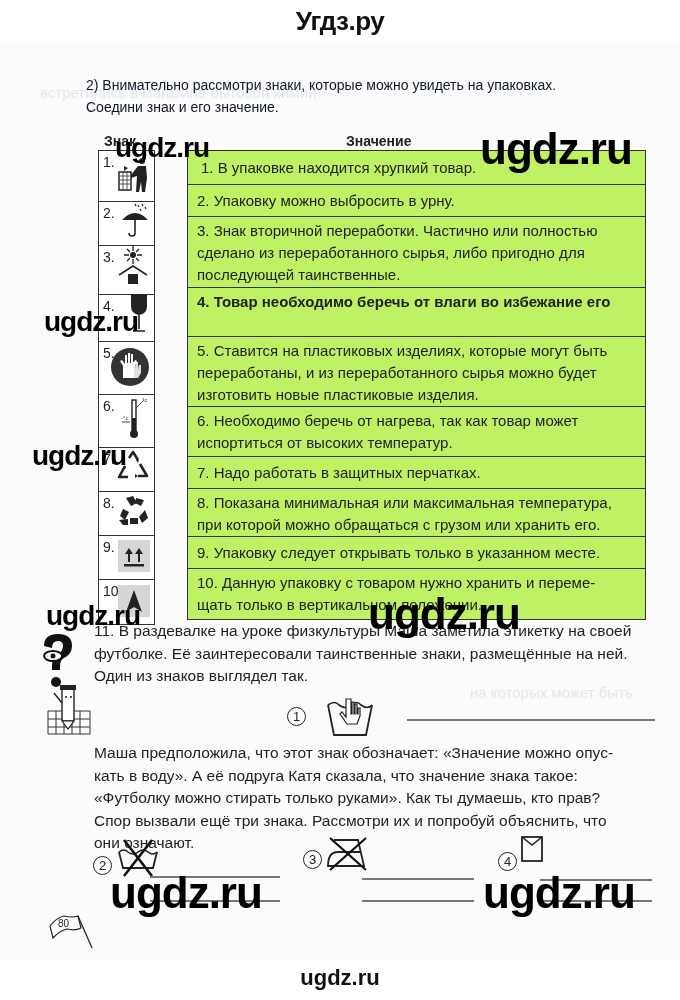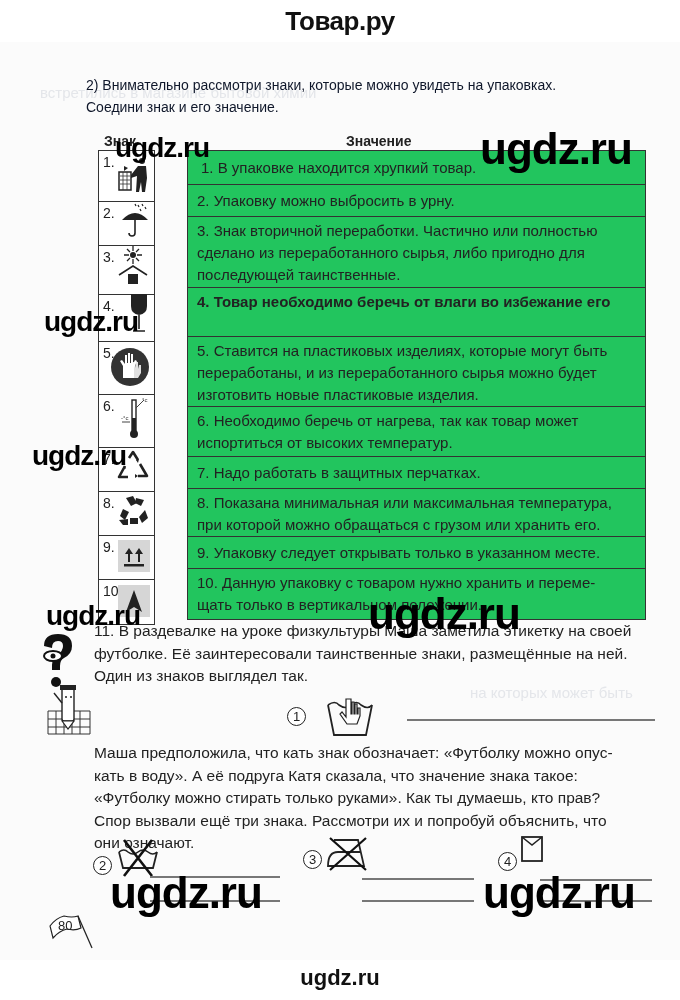--- a/index.html
+++ b/index.html
@@ -15,42 +15,42 @@
   .task-intro { position: absolute; left: 86px; top: 74px; width: 570px; font-size: 14px; line-height: 22px; color: #0f172a; }
 
   .col-head { position: absolute; top: 133px; font-size: 14px; font-weight: bold; color: #222; }
 
   .sign-col { position: absolute; left: 98px; top: 150px; width: 57px; border: 1.5px solid #333; background: #fff; }
   .sign-cell { position: relative; border-bottom: 1.5px solid #333; }
   .sign-cell:last-child { border-bottom: none; }
   .sign-num { position: absolute; left: 4px; top: 3px; font-size: 14px; color: #222; }
   .sign-icon { position: absolute; right: 4px; bottom: 3px; }
 
-  .meaning-col { position: absolute; left: 187px; top: 150px; width: 459px; border: 1.5px solid #333; background: #22c55e; }
+  .meaning-col { position: absolute; left: 187px; top: 150px; width: 459px; border: 1.5px solid #333; background: #bef264; }
   .meaning-row { border-bottom: 1.5px solid #333; padding: 3px 9px 0 9px; font-size: 15px; line-height: 22px; color: #222; }
   .meaning-row:last-child { border-bottom: none; }
 
   .task11 { position: absolute; left: 94px; top: 620px; width: 566px; font-size: 15.5px; line-height: 22.5px; color: #222; }
   .para { position: absolute; left: 94px; top: 742px; width: 566px; font-size: 15.5px; line-height: 22.5px; color: #222; }
 
   .circ-num { position: absolute; width: 19px; height: 19px; border: 1.3px solid #222; border-radius: 50%; font-size: 13px; line-height: 17px; text-align: center; color: #222; background: #fff; }
   .answer-line { position: absolute; height: 1.5px; background: #777; }
 
   .watermark { position: absolute; font-family: "Liberation Sans", sans-serif; font-weight: bold; color: #000; letter-spacing: -1px; white-space: nowrap; }
   .wm-small { font-size: 28px; }
   .wm-big { font-size: 44px; }
 
   .footer { position: absolute; left: 0; top: 960px; width: 680px; height: 40px; text-align: center; background: #fff; }
   .footer span { font-size: 22px; font-weight: bold; line-height: 36px; color: #111; }
 </style>
 </head>
 <body>
 
 <div class="site-header">
-  <span>Товар.ру</span>
+  <span>Угдз.ру</span>
 </div>
 
 <div class="page">
 
   <div class="ghost" style="left:40px;top:40px;">встретились в магазине бытовой химии</div>
   <div class="ghost" style="left:380px;top:380px;">на купленных товарах</div>
   <div class="ghost" style="left:470px;top:640px;">на которых может быть</div>
 </div>
 
 <div class="task-intro">
@@ -244,21 +244,21 @@
 <span style="position:absolute;left:326px;top:697px;">
   <svg width="48" height="40" viewBox="0 0 48 40">
       <path d="M2 8l6 30h32l6-30" fill="none" stroke="#222" stroke-width="1.8"></path>
       <path d="M2 8q7-5 11 0q7 5 11 0q7-5 11 0q7 5 11 0" fill="none" stroke="#222" stroke-width="1.6"></path>
       <path d="M20 2v18l-4-5-2 2 7 10h10l3-8v-8h-2v6h-1v-10h-2v10h-1v-12h-2v12h-1v-15z" fill="#fff" stroke="#222" stroke-width="1.2"></path>
     </svg>
 </span>
 <div class="answer-line" style="left:407px;top:719px;width:248px;"></div>
 
 <div class="para">
-  <div>Маша предположила, что кать знак обозначает: «Футболку можно опус-</div>
+  <div>Маша предположила, что этот знак обозначает: «Значение можно опус-</div>
   <div>кать в воду». А её подруга Катя сказала, что значение знака такое:</div>
   <div>«Футболку можно стирать только руками». Как ты думаешь, кто прав?</div>
   <div>Спор вызвали ещё три знака. Рассмотри их и попробуй объяснить, что</div>
   <div>они означают.</div>
 </div>
 
 <span class="circ-num" style="left:93px;top:856px;">2</span>
 <span style="position:absolute;left:116px;top:838px;">
   <svg width="44" height="40" viewBox="0 0 44 40">
       <path d="M3 14l4 16h30l4-16" fill="none" stroke="#222" stroke-width="1.8"></path>
@@ -288,21 +288,21 @@
 </span>
 <div class="answer-line" style="left:540px;top:879px;width:112px;"></div>
 <div class="answer-line" style="left:540px;top:900px;width:112px;"></div>
 
 <span style="position:absolute;left:48px;top:914px;">
   <svg width="46" height="36" viewBox="0 0 46 36">
       <path d="M2 12q6-8 14-10q8 2 14 0l3 12q-6 3-14 1q-8 2-14 9z" fill="#fff" stroke="#222" stroke-width="1.2"></path>
       <path d="M30 2l14 32" stroke="#222" stroke-width="1.2"></path>
     </svg>
 </span>
-<span style="position:absolute;left:58px;top:918px;font-size:13px;color:#222;">80</span>
+<span style="position:absolute;left:58px;top:918px;font-size:10px;color:#222;">80</span>
 
 <div class="watermark wm-small" style="left:115px;top:132px;">ugdz.ru</div>
 <div class="watermark wm-big" style="left:480px;top:124px;">ugdz.ru</div>
 <div class="watermark wm-small" style="left:44px;top:306px;">ugdz.ru</div>
 <div class="watermark wm-small" style="left:32px;top:440px;">ugdz.ru</div>
 <div class="watermark wm-small" style="left:46px;top:600px;">ugdz.ru</div>
 <div class="watermark wm-big" style="left:368px;top:589px;">ugdz.ru</div>
 <div class="watermark wm-big" style="left:110px;top:868px;">ugdz.ru</div>
 <div class="watermark wm-big" style="left:483px;top:868px;">ugdz.ru</div>
 

